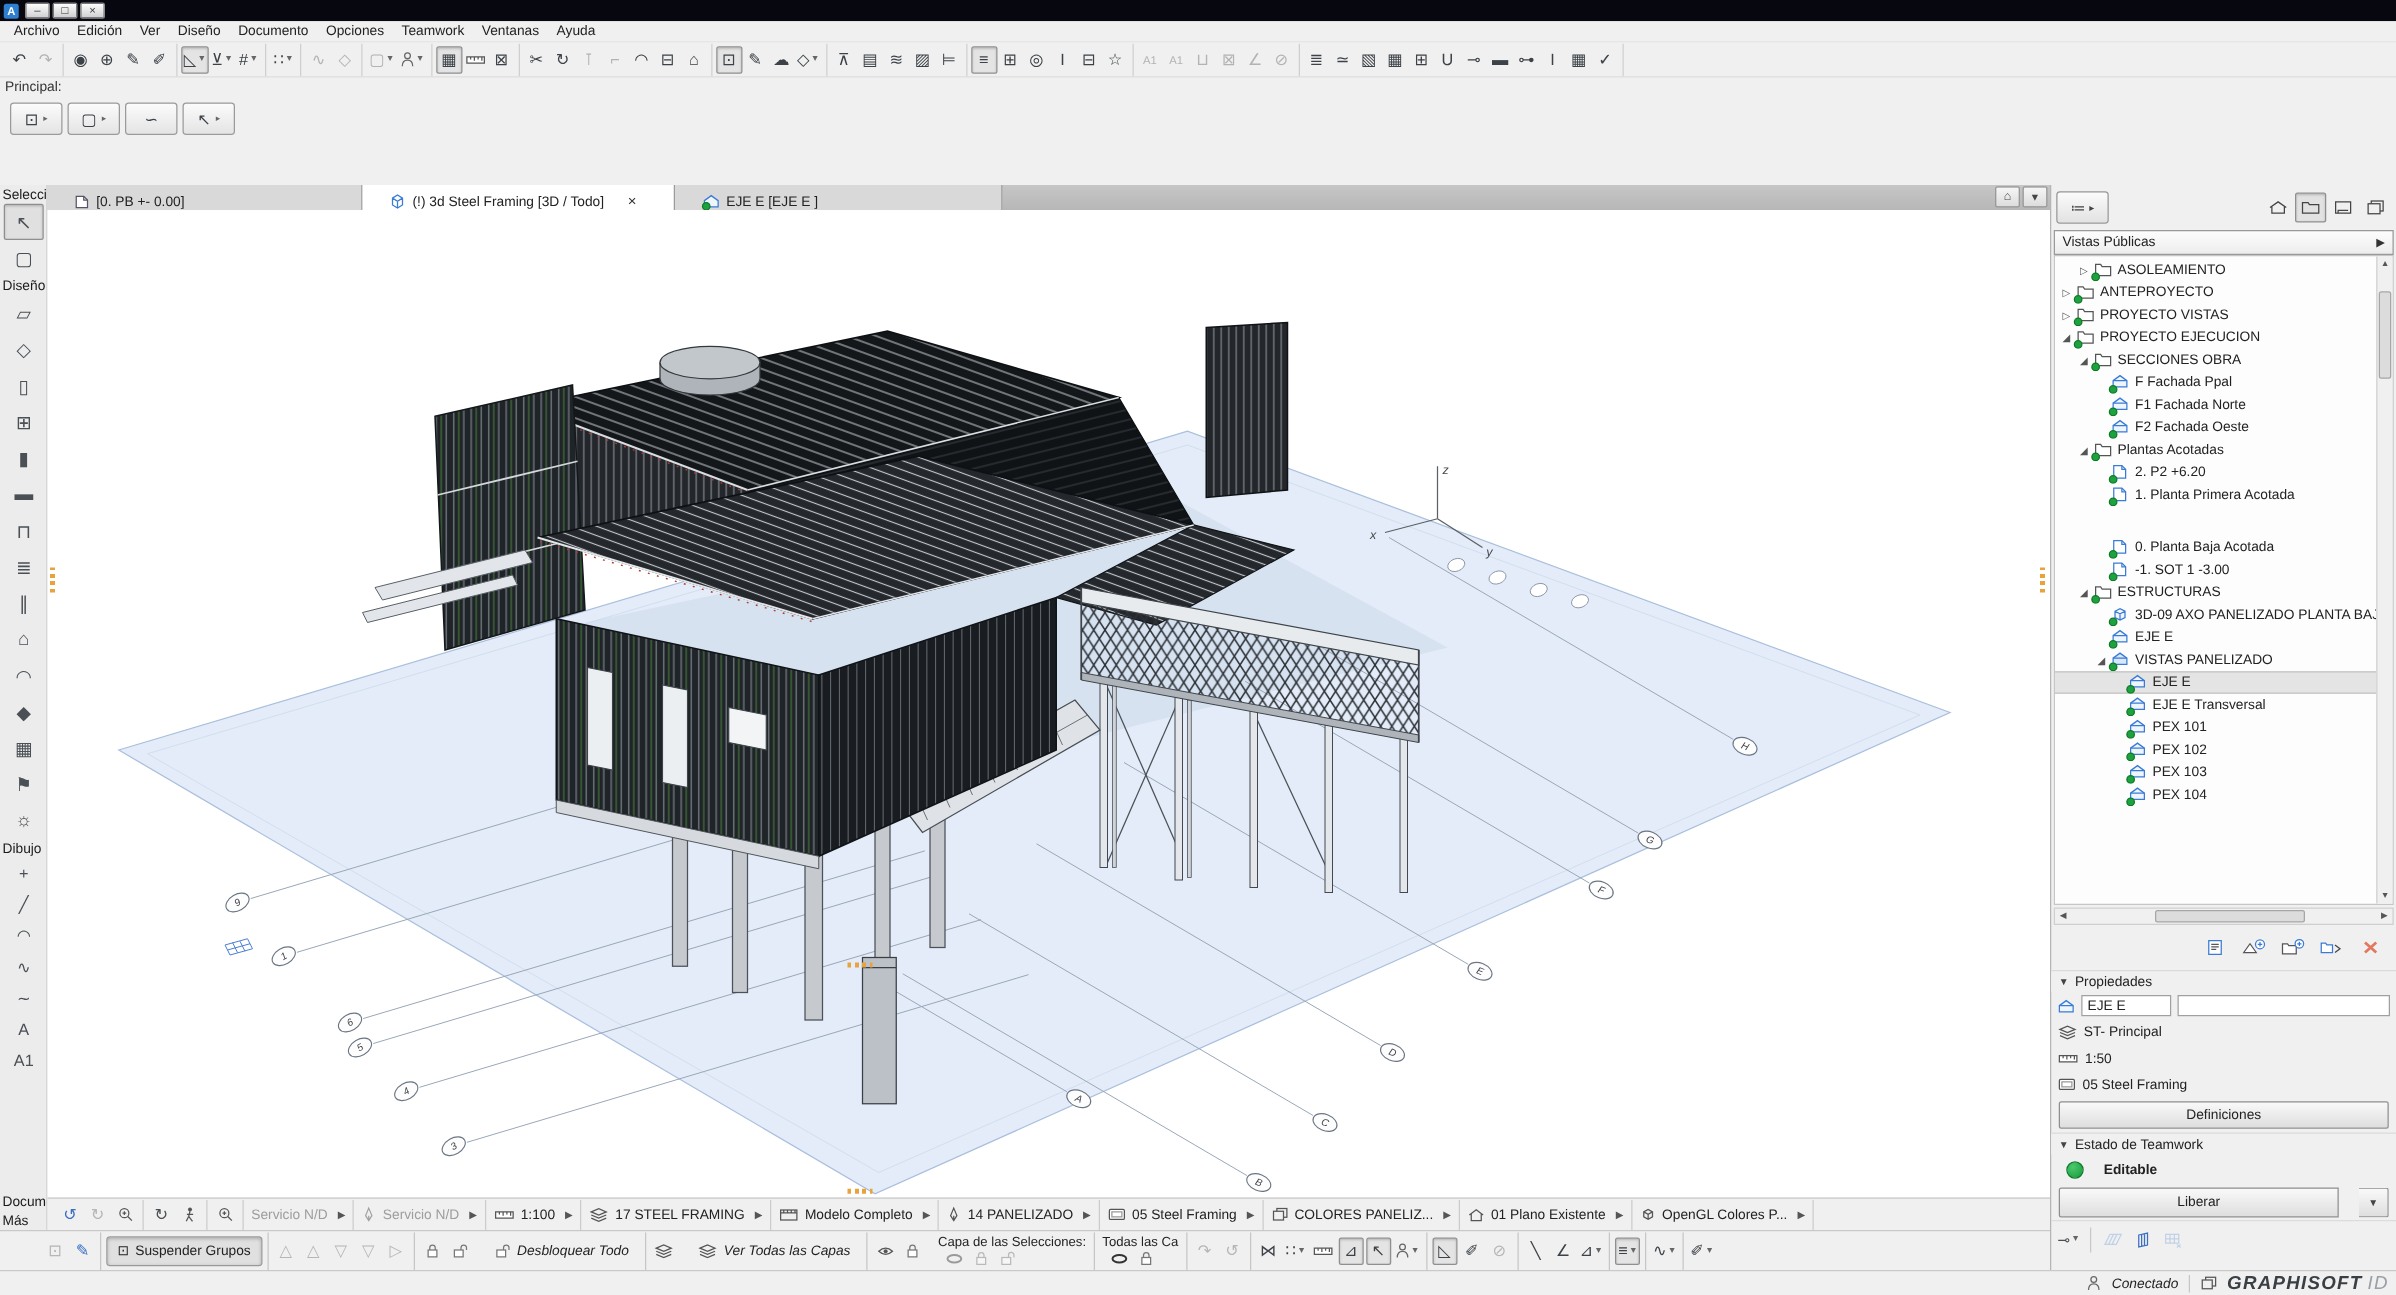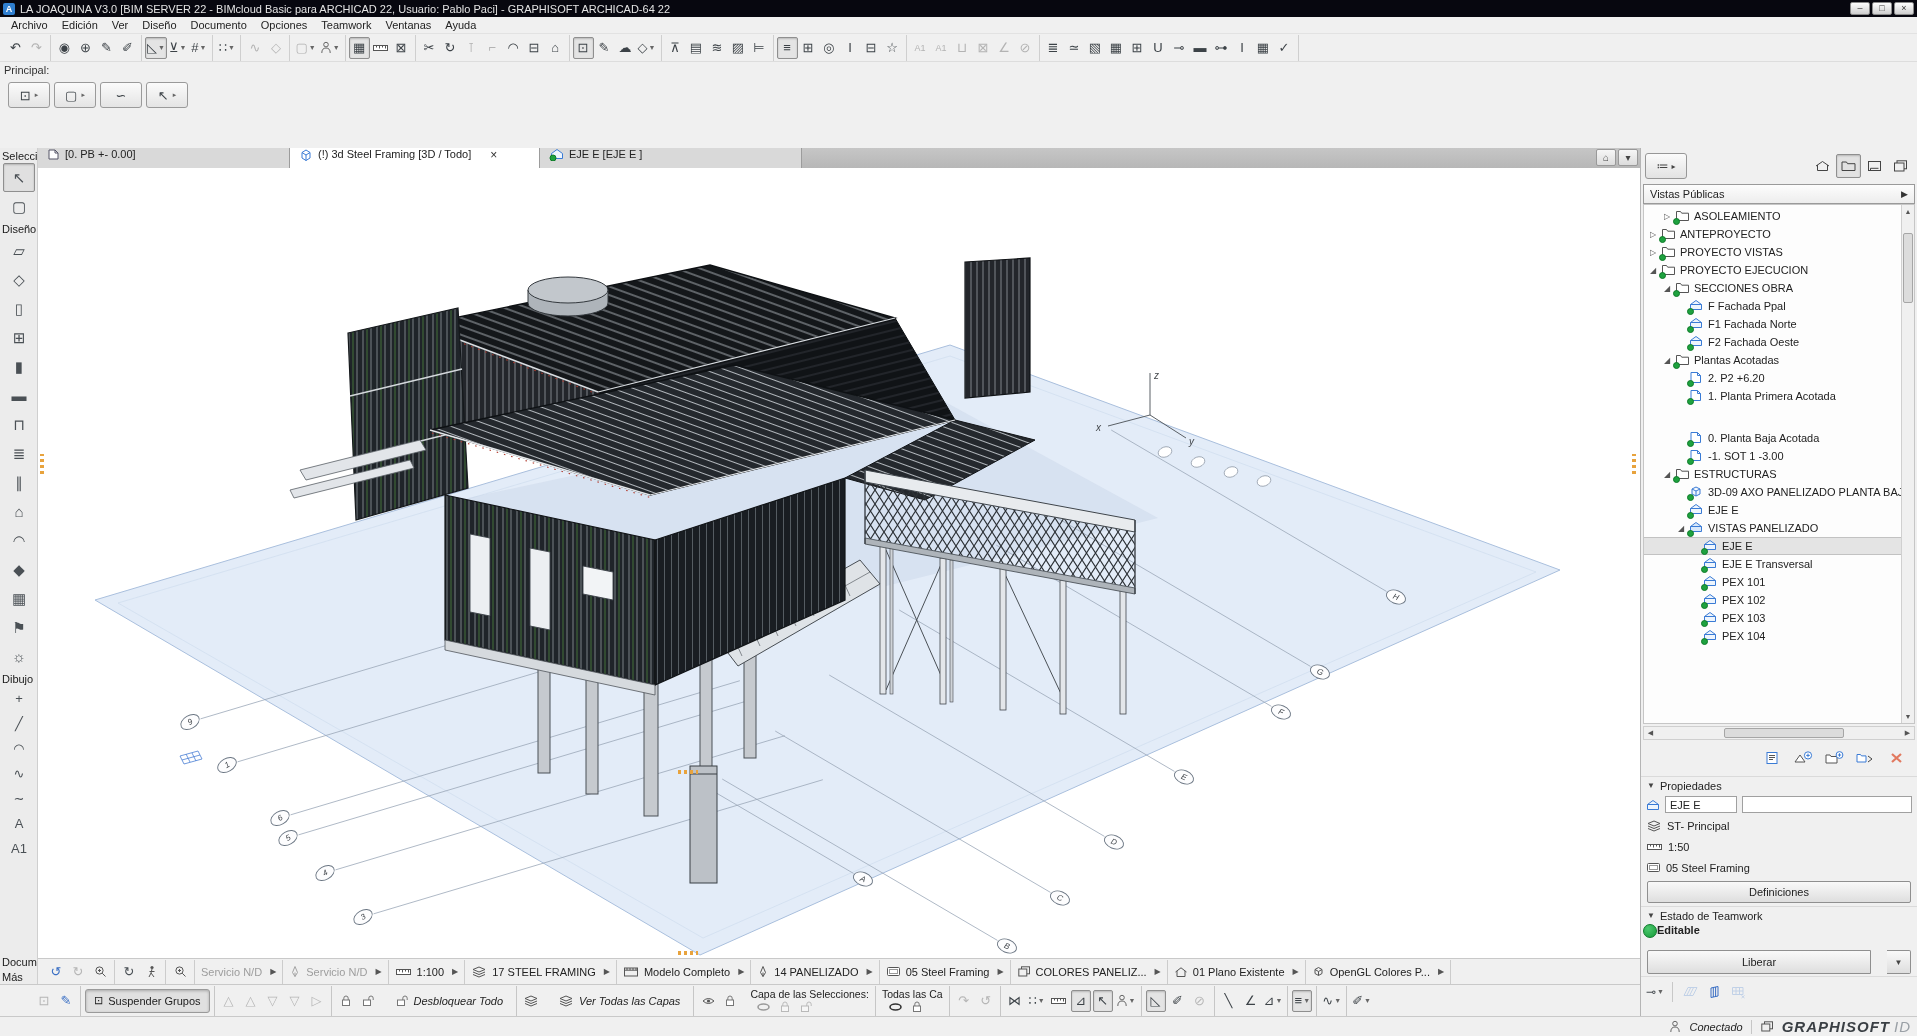--- a/index.html
+++ b/index.html
@@ -40,21 +40,21 @@
   
   .principal-label { position:absolute; left:4px; top:64px; color:#333; }
   .principal-tools { position:absolute; left:8px; top:82px; display:flex; gap:4px; }
   .pr-btn { height:26px; min-width:42px; display:flex; align-items:center; justify-content:center; gap:3px;
     background:linear-gradient(#fbfbfb,#e4e4e4); border:1px solid #9a9a9a; border-radius:3px;
     font-size:13px; color:#3c4247; padding:0 5px; }
 
   
   .tabstrip { position:absolute; left:38px; top:148px; width:1602px; height:20px;
     background:linear-gradient(#c6c6c6,#b7b7b7); display:flex; align-items:stretch; }
-  .tab { display:flex; align-items:flex-start; gap:5px; padding:0 9px; background:#d9d9d9;
+  .tab { display:flex; align-items:flex-end; gap:5px; padding:0 21px; background:#d9d9d9;
     border-right:1px solid #9c9c9c; white-space:nowrap; overflow:hidden; }
   .tab.active { background:#ffffff; }
   .tab .closex { margin-left:14px; color:#333; font-size:12px; }
   .tab-overflow { position:absolute; right:2px; top:1px; display:flex; gap:2px; }
   .tab-ovbtn { width:20px; height:17px; background:linear-gradient(#f6f6f6,#dcdcdc); border:1px solid #999;
     border-radius:2px; font-size:10px; display:flex; align-items:center; justify-content:center; color:#444; }
 
   
   .leftcol { position:absolute; left:0; top:148px; width:38px; height:836px; background:#ececec;
     border-right:1px solid #cfcfcf; display:flex; flex-direction:column; overflow:hidden; }
@@ -101,21 +101,21 @@
   .harrow { position:absolute; top:0; bottom:0; width:13px; font-size:7px; color:#555; text-align:center; line-height:12px; }
   .nav-actions { height:36px; display:flex; align-items:center; justify-content:flex-end; gap:9px; padding:0 10px; }
   .nav-actions .abtn { width:22px; height:20px; display:flex; align-items:center; justify-content:center; }
   .sect-header { height:18px; display:flex; align-items:center; gap:5px; padding:0 6px; color:#222;
     border-top:1px solid #dadada; background:#f0f0f0; }
   .sect-header .tri { font-size:8px; color:#444; }
   .prop-row { height:21px; display:flex; align-items:center; gap:5px; padding:0 5px; }
   .prop-field { height:17px; background:#fff; border:1px solid #a0a0a0; display:flex; align-items:center; padding:0 4px; }
   .stdbtn { height:22px; margin:3px 6px; background:linear-gradient(#f9f9f9,#dedede); border:1px solid #8f8f8f;
     border-radius:2px; display:flex; align-items:center; justify-content:center; }
-  .tw-status { height:24px; display:flex; gap:0; padding:0 2px; }
+  .tw-status { height:24px; display:flex; align-items:center; gap:16px; padding:0 12px; }
   .tw-dot { width:14px; height:14px; border-radius:50%; background:radial-gradient(circle at 35% 30%, #4cc96e, #169a39); border:1px solid #0d7a2a; }
   .liberar-row { height:28px; display:flex; align-items:center; padding:0 6px; gap:16px; }
   .liberar-btn { flex:1; height:24px; background:linear-gradient(#f9f9f9,#dedede); border:1px solid #8f8f8f;
     border-radius:2px 0 0 2px; display:flex; align-items:center; justify-content:center; }
   .liberar-dd { width:24px; height:24px; background:linear-gradient(#f9f9f9,#dedede); border:1px solid #8f8f8f;
     border-left:none; border-radius:0 2px 2px 0; display:flex; align-items:center; justify-content:center; font-size:8px; color:#444; }
   .tw-tools { height:30px; display:flex; align-items:center; gap:4px; padding:0 4px; border-top:1px solid #dcdcdc; }
   .tw-tools .twb { min-width:20px; height:22px; display:flex; align-items:center; justify-content:center; font-size:12px; color:#4a5055; }
   .twsep { width:1px; height:20px; background:#c8c8c8; margin:0 3px; }
 
@@ -156,21 +156,20 @@
   .brand .id { color:#9aa0a6; font-weight:normal; margin-left:4px; }
   .icon-wrap { display:inline-flex; align-items:center; justify-content:center; }
 </style>
 </head>
 <body>
 
 <div id="app">
 
   <div class="titlebar">
     <span class="applogo">A</span>
-    <span class="title-text">LA JOAQUINA V3.0 [BIM SERVER 22 - BIMcloud Basic para ARCHICAD 22, Usuario: Pablo Paci] - GRAPHISOFT ARCHICAD-64 22</span>
     <span class="winbtns">
       <span class="winbtn">–</span>
       <span class="winbtn">□</span>
       <span class="winbtn">×</span>
     </span>
   </div>
 
   <div class="menubar" id="menubar">
       <span class="menu-item">Archivo</span>
       <span class="menu-item">Edición</span>

